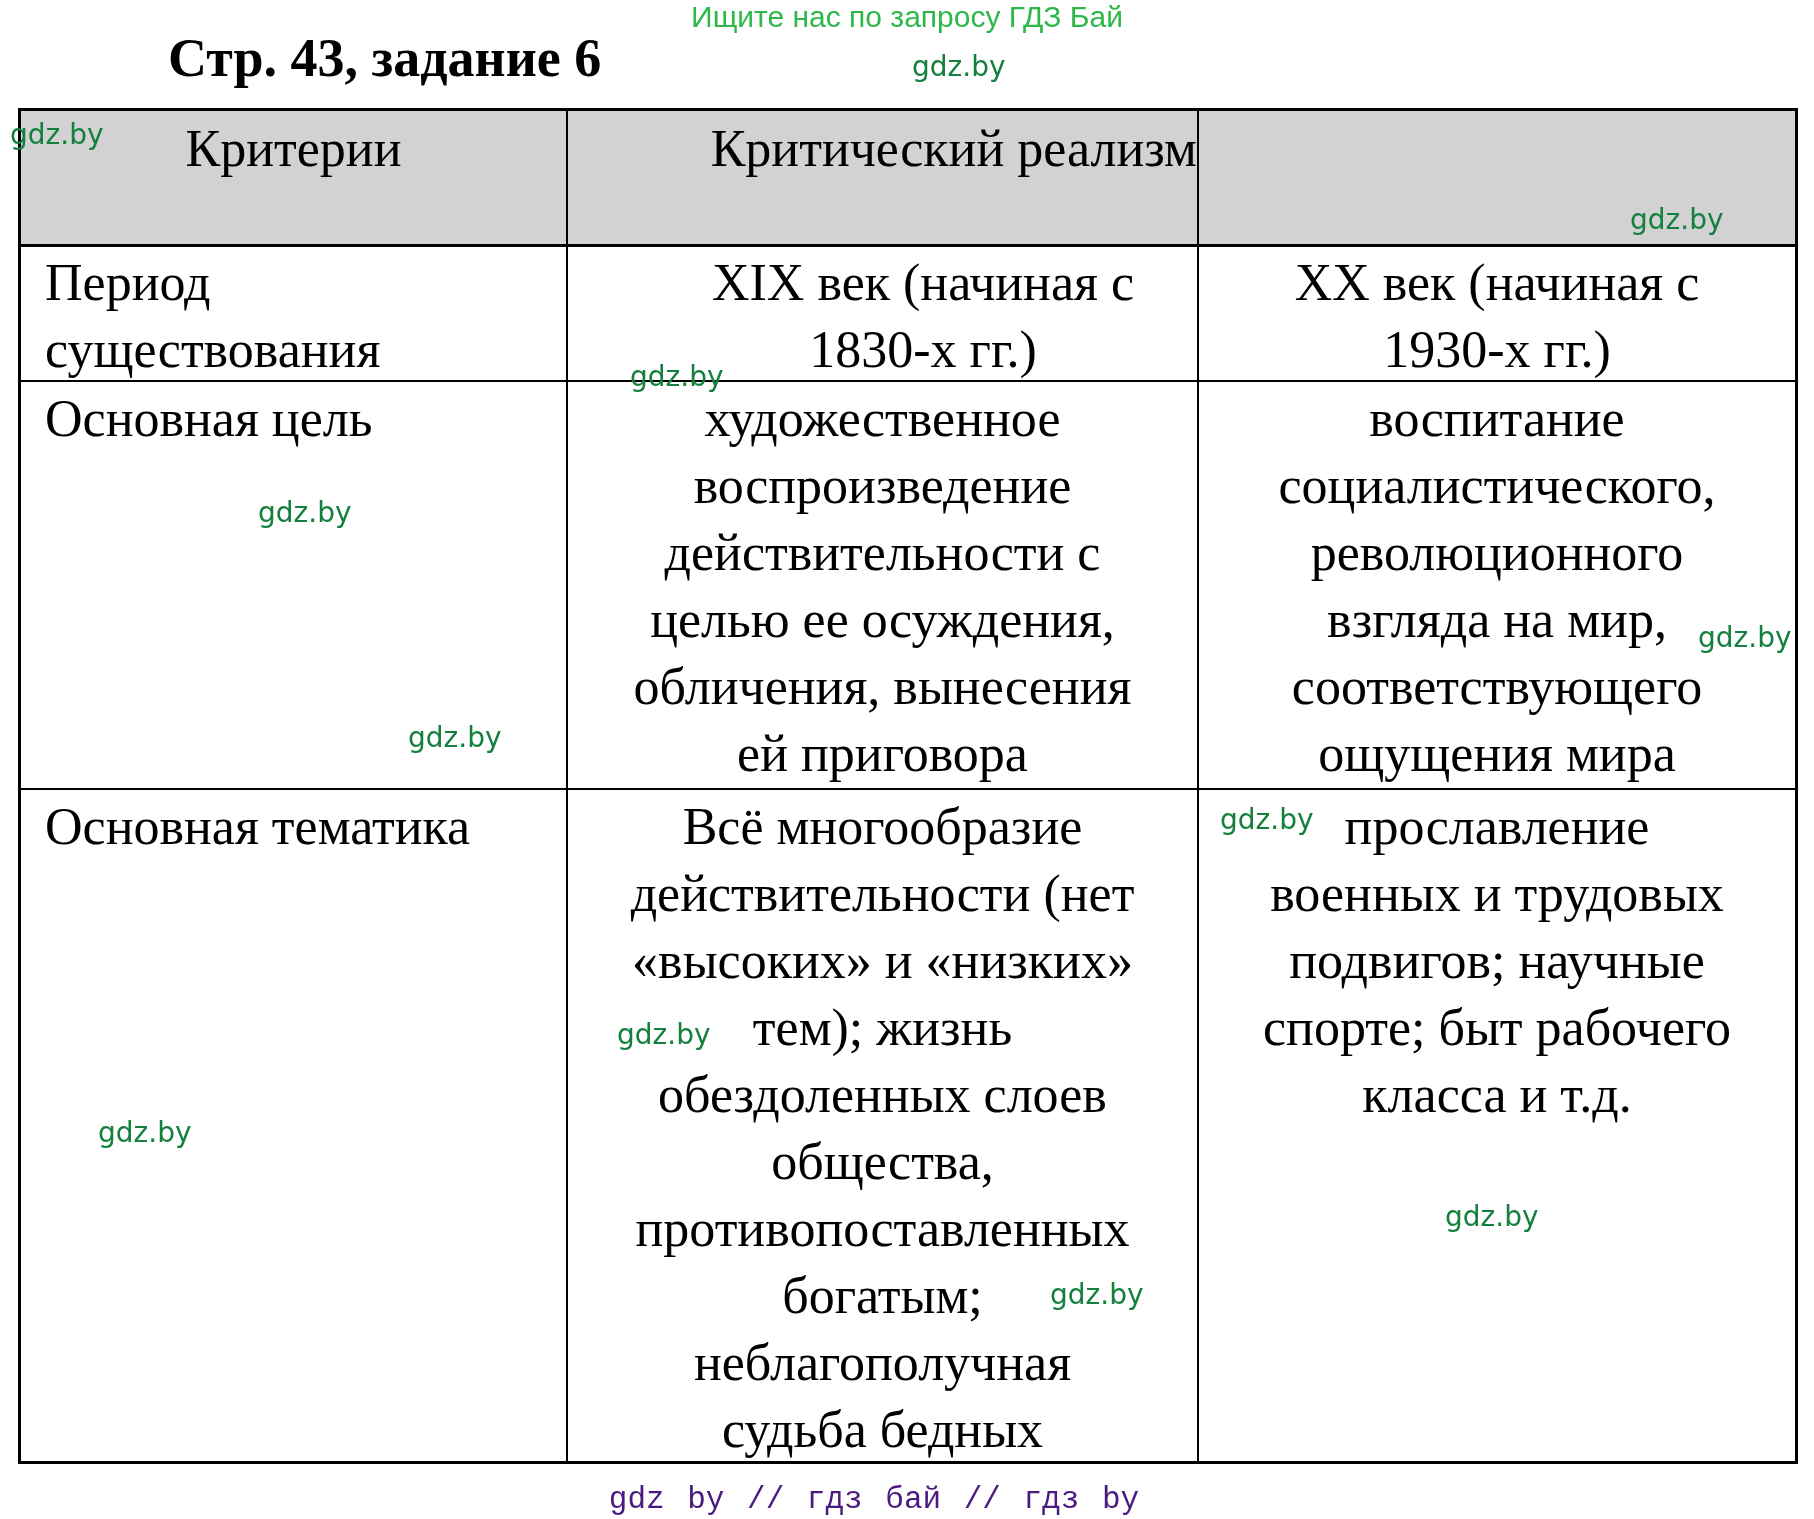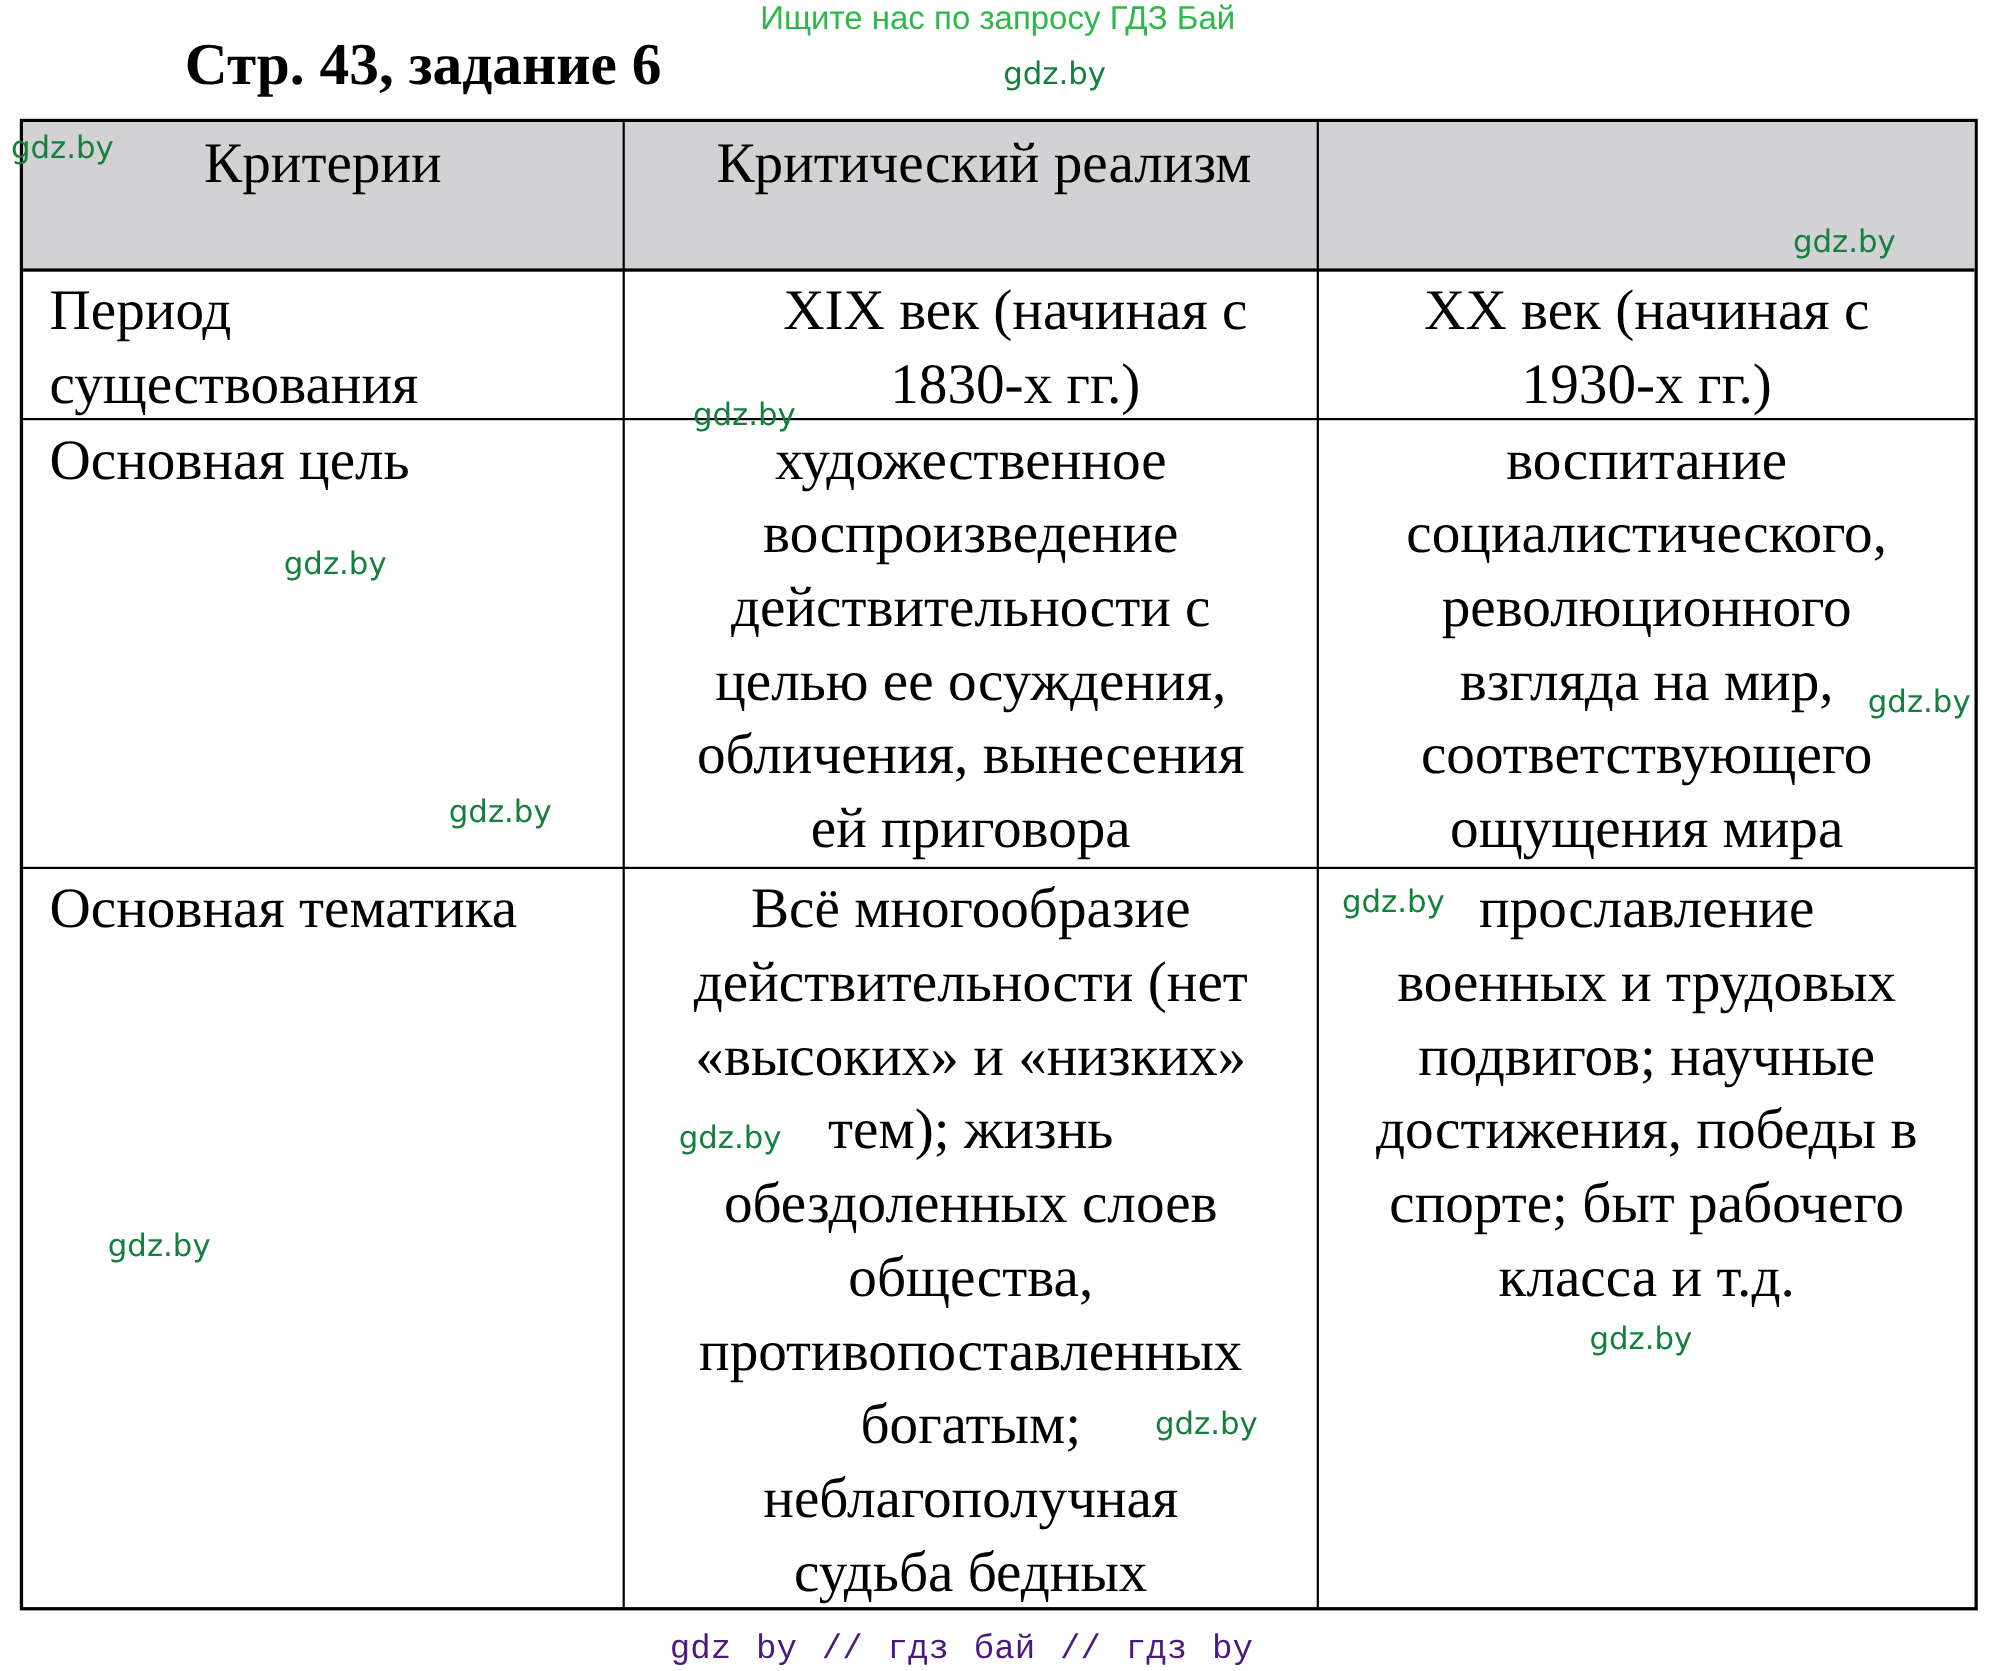--- a/index.html
+++ b/index.html
@@ -30,21 +30,21 @@
   <div class="hline" style="top:133px; height:3px;"></div>
   <div class="hline" style="top:269px; height:2px;"></div>
   <div class="hline" style="top:677px; height:2px;"></div>
 
   <div class="vline" style="left:545px;"></div>
   <div class="vline" style="left:1176px;"></div>
 
   <div class="cell c" style="left:0; top:4px; width:545px;">
     <span class="line">Критерии</span>
   </div>
-  <div class="cell c" style="left:559px; top:4px; width:629px;">
+  <div class="cell c" style="left:547px; top:4px; width:629px;text-align:right;">
     <span class="line">Критический реализм</span>
   </div>
 
   <div class="cell l" style="left:24px; top:138px; width:515px;">
     <span class="line">Период</span>
     <span class="line">существования</span>
   </div>
   <div class="cell c" style="left:547px; top:138px; width:710px;">
     <span class="line">XIX век (начиная с</span>
     <span class="line">1830-х гг.)</span>
@@ -86,21 +86,20 @@
     <span class="line">общества,</span>
     <span class="line">противопоставленных</span>
     <span class="line">богатым;</span>
     <span class="line">неблагополучная</span>
     <span class="line">судьба бедных</span>
   </div>
   <div class="cell c" style="left:1178px; top:682px; width:596px;">
     <span class="line">прославление</span>
     <span class="line">военных и трудовых</span>
     <span class="line">подвигов; научные</span>
-    <span class="line">достижения, победы в</span>
     <span class="line">спорте; быт рабочего</span>
     <span class="line">класса и т.д.</span>
   </div>
 </div>
 
 <div class="wm" style="left:10px; top:120px;">gdz.by</div>
 <div class="wm" style="left:1630px; top:205px;">gdz.by</div>
 <div class="wm" style="left:630px; top:362px;">gdz.by</div>
 <div class="wm" style="left:258px; top:498px;">gdz.by</div>
 <div class="wm" style="left:408px; top:723px;">gdz.by</div>

